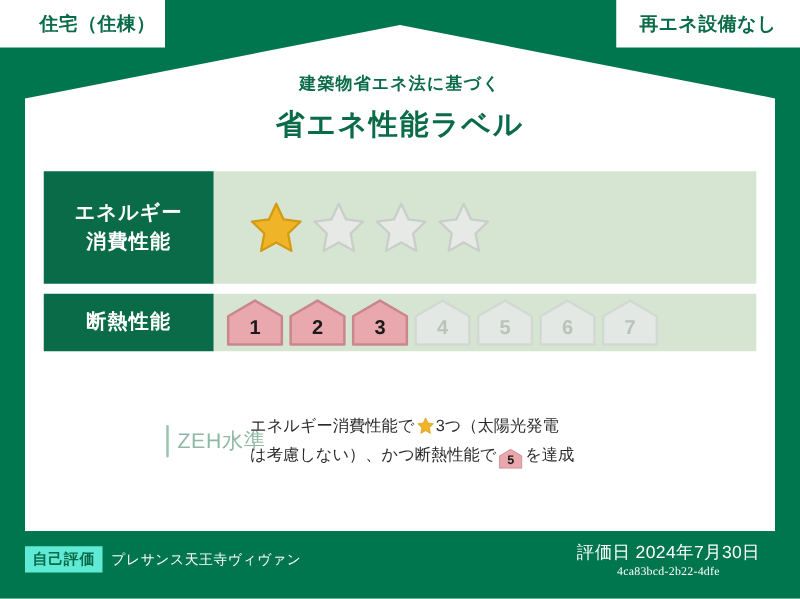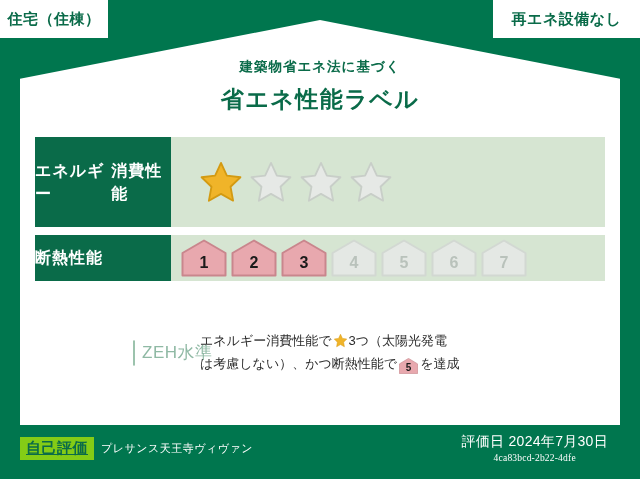--- a/index.html
+++ b/index.html
@@ -21,21 +21,21 @@
     position:absolute;top:0;
     background:#ffffff;
     color:#0a6b49;
     font-weight:bold;
     font-size:15px;
     letter-spacing:0.5px;
     display:flex;align-items:center;justify-content:center;
     height:38px;
     z-index:6;
   }
-  .corner-tag.left{left:0;width:108px;}
+  .corner-tag.left{left:0;width:108px;padding-left:24px;}
   .corner-tag.right{right:0;width:147px;}
 
   
   .house{
     position:absolute;
     left:20px;top:20px;
     width:600px;height:405px;
     background:#ffffff;
     clip-path:polygon(0% 14.5%, 50% 0%, 100% 14.5%, 100% 100%, 0% 100%);
     z-index:3;
@@ -54,22 +54,22 @@
   }
 
   
   .rows{
     position:absolute;left:35px;top:137px;width:570px;z-index:5;
   }
   .row{display:flex;align-items:stretch;margin-bottom:8px;}
   .row-label{
     background:#0a6b49;color:#ffffff;
     width:136px;flex:0 0 136px;
-    display:flex;flex-direction:row;
-    align-items:center;justify-content:flex-start;
+    display:flex;flex-direction:column;
+    align-items:center;justify-content:center;
     font-size:16px;font-weight:bold;line-height:1.45;
     letter-spacing:1px;
   }
   .row-body{
     flex:1;background:#d6e5d2;
     display:flex;align-items:center;
   }
   .row.energy .row-label,.row.energy .row-body{height:90px;}
   .row.insul .row-label,.row.insul .row-body{height:46px;}
 
@@ -129,24 +129,23 @@
   
   .footer{
     position:absolute;left:0;bottom:0;width:640px;height:54px;
     z-index:6;
   }
   .self-eval{
     position:absolute;left:20px;top:12px;
     display:flex;align-items:center;gap:7px;
   }
   .self-badge{
-    background:#84cc16;color:#0a6b49;
-    font-size:15px;font-weight:bold;letter-spacing:0.5px;
+    background:#5eead4;color:#0a6b49;
+    font-size:12px;font-weight:bold;letter-spacing:0.5px;
     padding:2px 6px;
-    text-decoration:underline;
   }
   .bldg-name{
     color:#ffffff;font-size:11px;letter-spacing:0.5px;
   }
   .eval-date{
     position:absolute;right:32px;top:8px;text-align:center;
   }
   .eval-date .d{color:#ffffff;font-size:14px;letter-spacing:0.3px;}
   .eval-date .id{
     color:#ffffff;font-size:9.5px;letter-spacing:0.2px;margin-top:2px;

